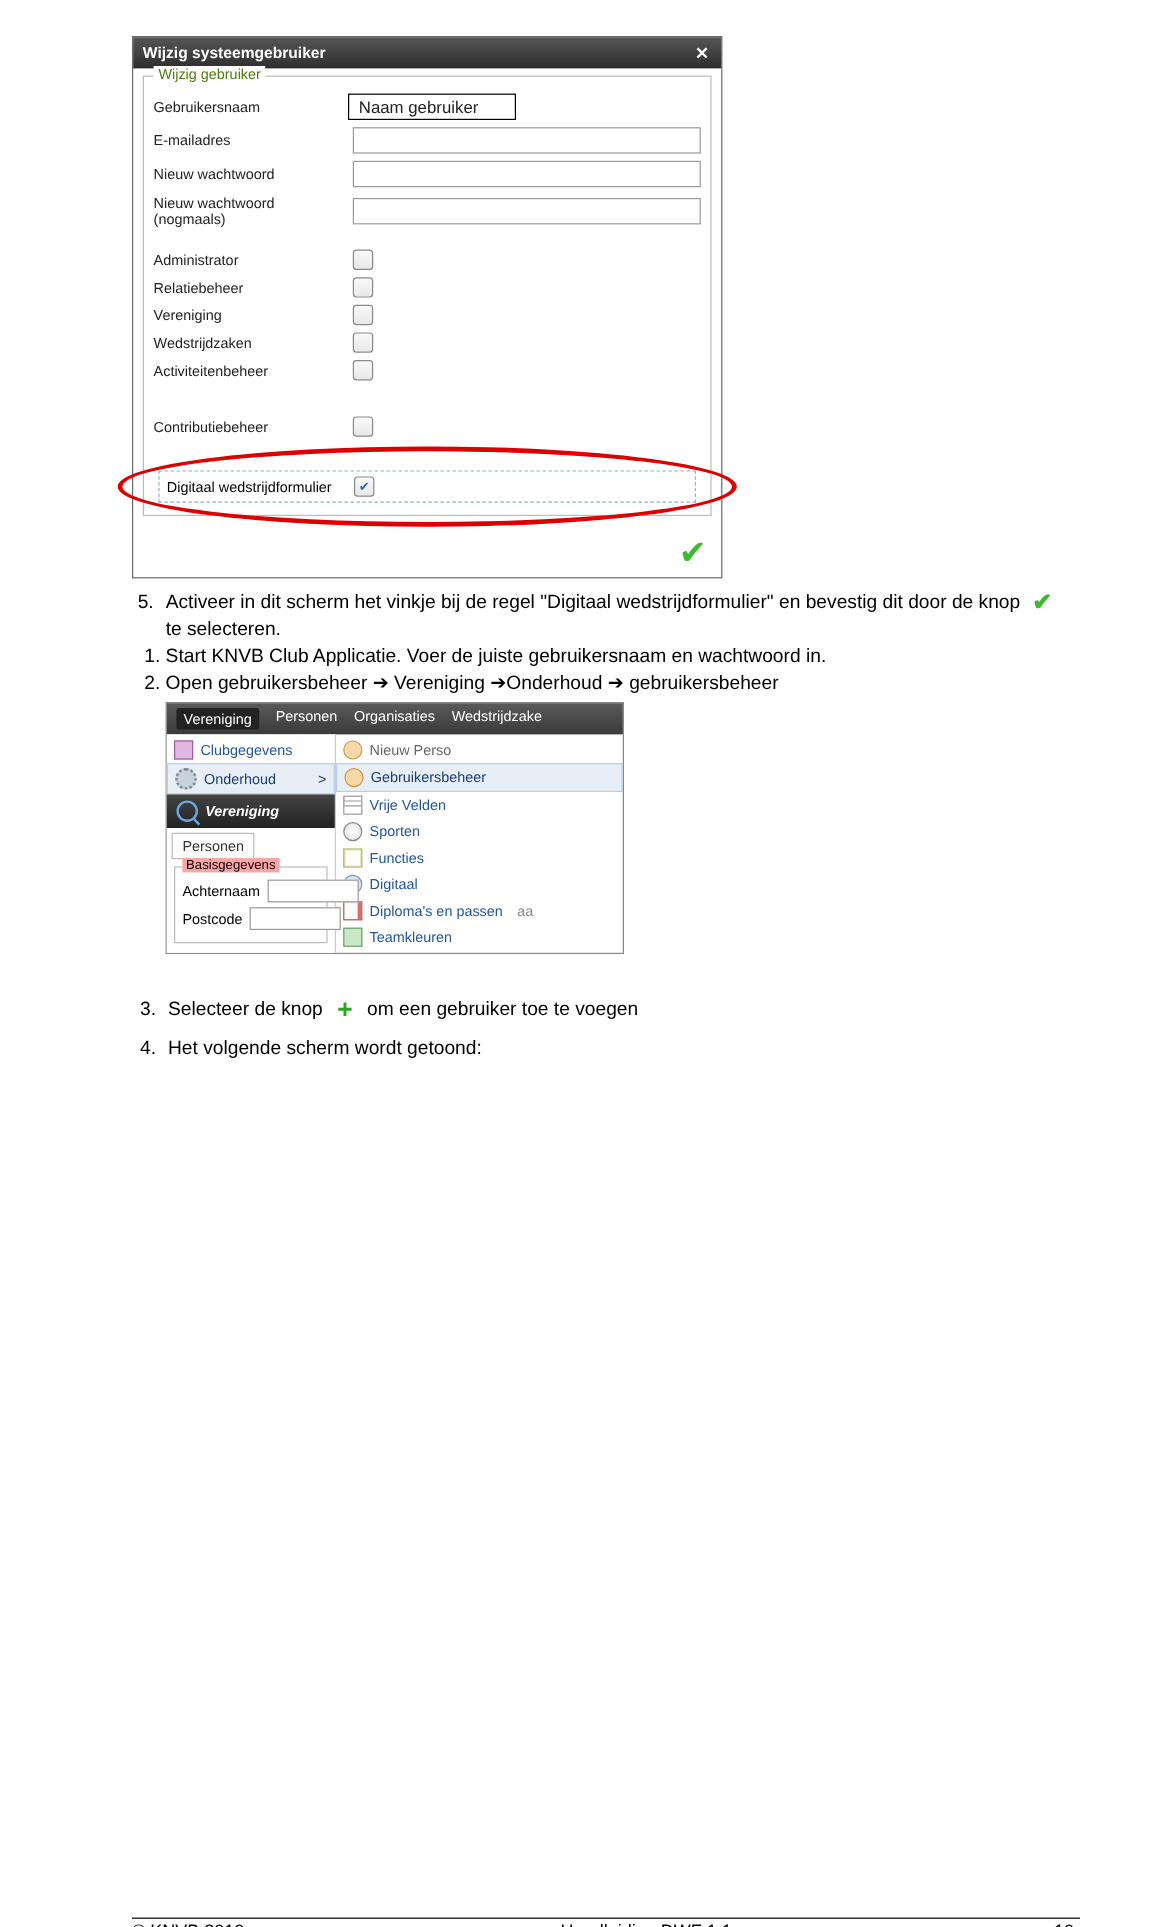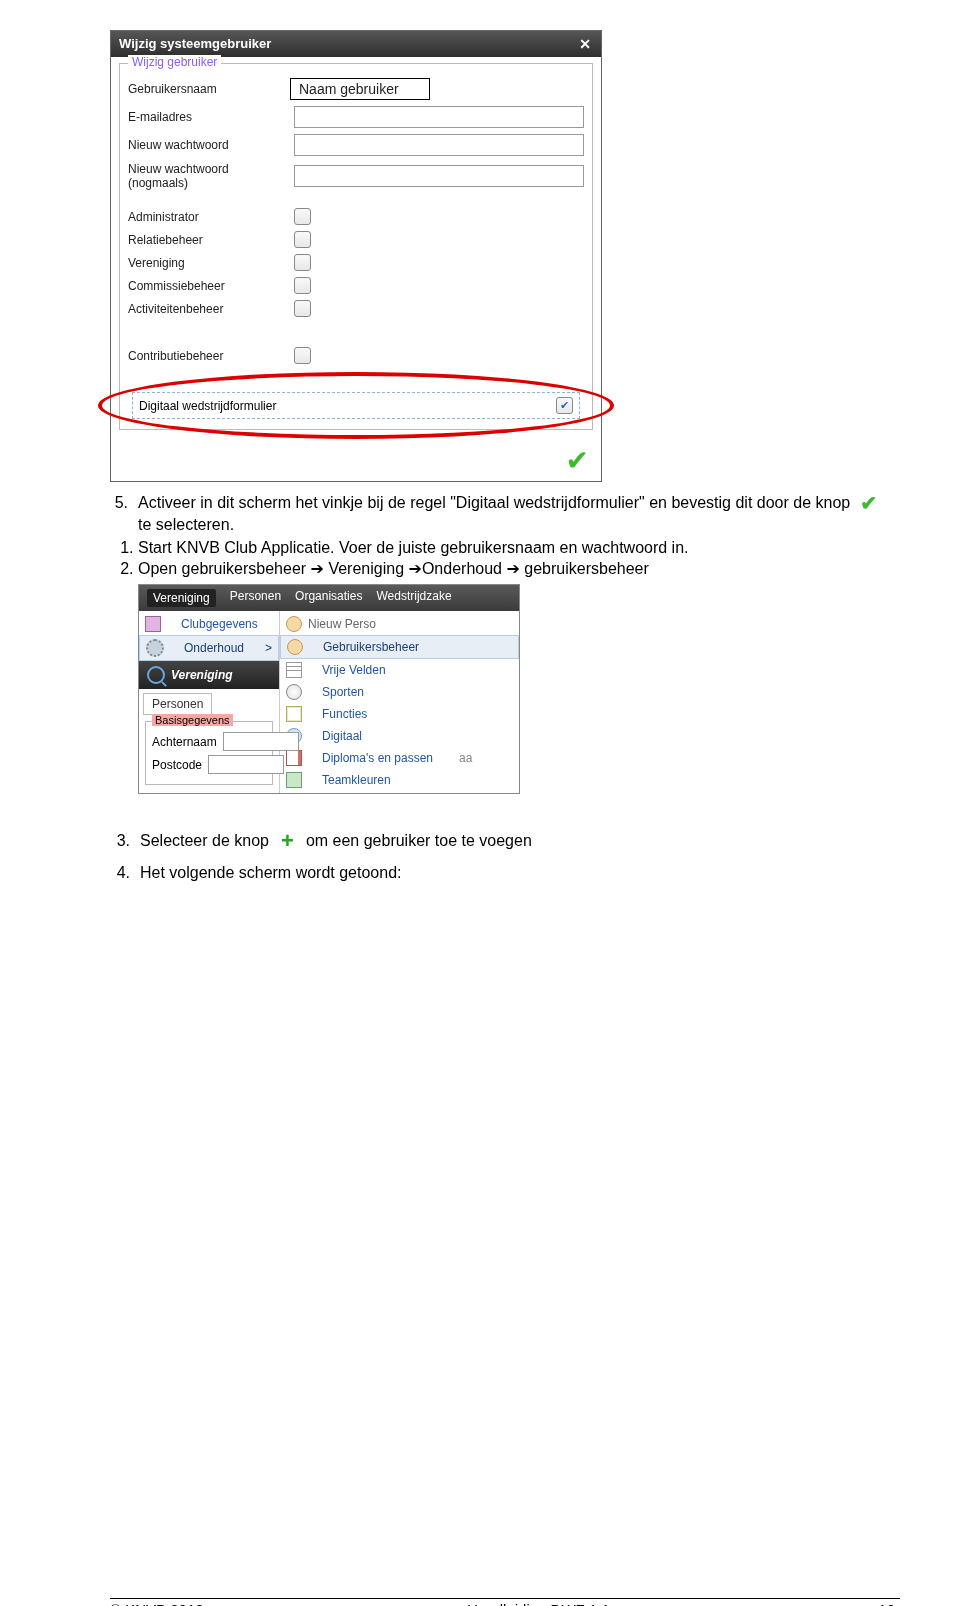--- a/index.html
+++ b/index.html
@@ -46,21 +46,21 @@
     border: 1px solid #bbb;
     position: relative;
     padding: 8px 8px 8px 8px;
   }
   .pseudo-legend {
     position: absolute;
     top: -9px; left: 8px;
     background: #fff;
     font-size: 12px;
     padding: 0 4px;
-    color: #8b5cf6;
+    color: #4d7c0f;
   }
   .form-row {
     display: flex;
     align-items: center;
     font-size: 12px;
     color: #222;
     margin: 6px 0;
     gap: 6px;
   }
   .form-row label {
@@ -97,21 +97,20 @@
     position: relative;
     padding: 2px 4px;
     margin-top: 6px;
   }
   .highlight-row {
     border: 1px dashed #8ab2db;
     padding: 4px 6px;
     display: flex;
     align-items: center;
     gap: 6px;
-    justify-content: space-between;
   }
   .highlight-row label { width: 150px; font-size: 12px; }
   .red-ellipse {
     position: absolute;
     border: 4px solid #d00;
     border-radius: 50%;
     left: -30px; right: -30px;
     top: -18px; bottom: -18px;
     pointer-events: none;
   }
@@ -181,21 +180,21 @@
     border-radius: 2px;
   }
   .menu-body { display: flex; }
   .left-col {
     width: 140px;
     background: #fff;
     border-right: 1px solid #ccc;
     padding: 2px 0;
   }
   .menu-item {
-    display: flex; align-items: center; gap: 20px;
+    display: flex; align-items: center; gap: 6px;
     padding: 3px 6px;
     font-size: 12px;
     color: #2256a0;
   }
   .menu-item.hov { background: #e8eef6; border: 1px solid #b7cde8; color:#1a3e74; }
   .ico { width:14px; height:14px; display:inline-block; }
   .ico-cube { background:#e0b5e0; border:1px solid #a060a0; }
   .ico-gear { border-radius:50%; background:#c8d2dc; border:2px dotted #7a8894; }
   .ico-person { border-radius:50%; background:#f7d9a8; border:1px solid #c79a50; }
   .ico-page  { background:#fff; border:1px solid #999; box-shadow: inset 0 3px 0 #fff, inset 0 4px 0 #999, inset 0 7px 0 #fff, inset 0 8px 0 #999; }
@@ -290,21 +289,21 @@
         </div>
         <div class="form-row">
           <label>Relatiebeheer</label>
           <span class="chk"></span>
         </div>
         <div class="form-row">
           <label>Vereniging</label>
           <span class="chk"></span>
         </div>
         <div class="form-row">
-          <label>Commissiebeheer</label>
+          <label>Wedstrijdzaken</label>
           <span class="chk"></span>
         </div>
         <div class="form-row">
           <label>Activiteitenbeheer</label>
           <span class="chk"></span>
         </div>
 
         <div style="height:18px"></div>
 
         <div class="form-row">

